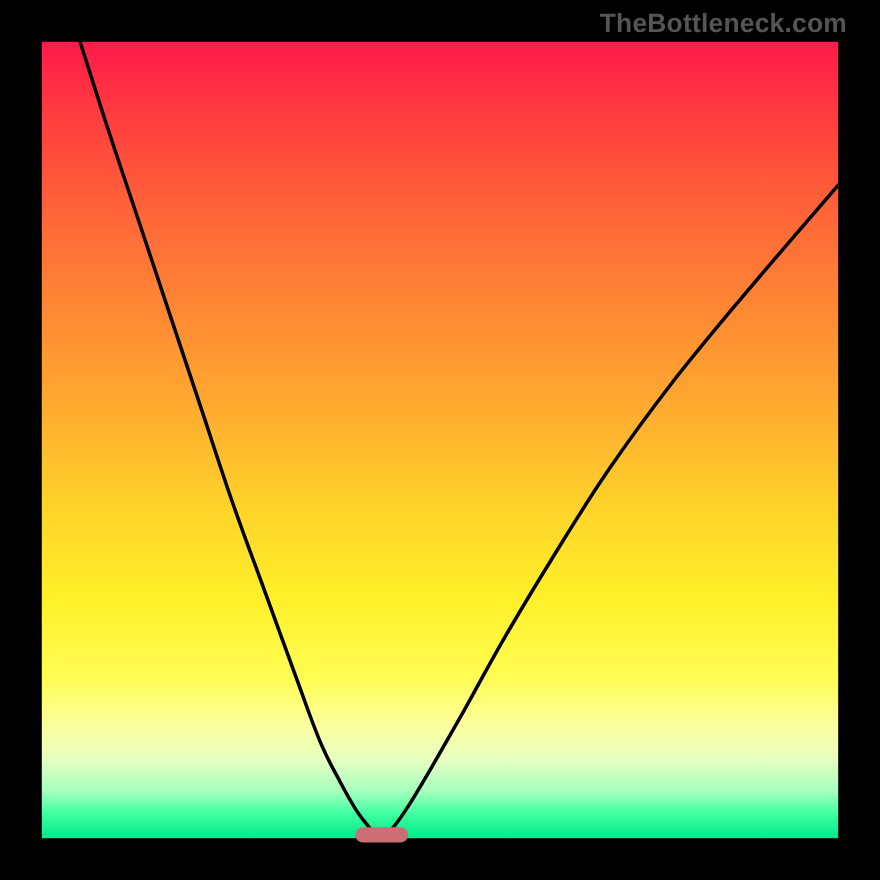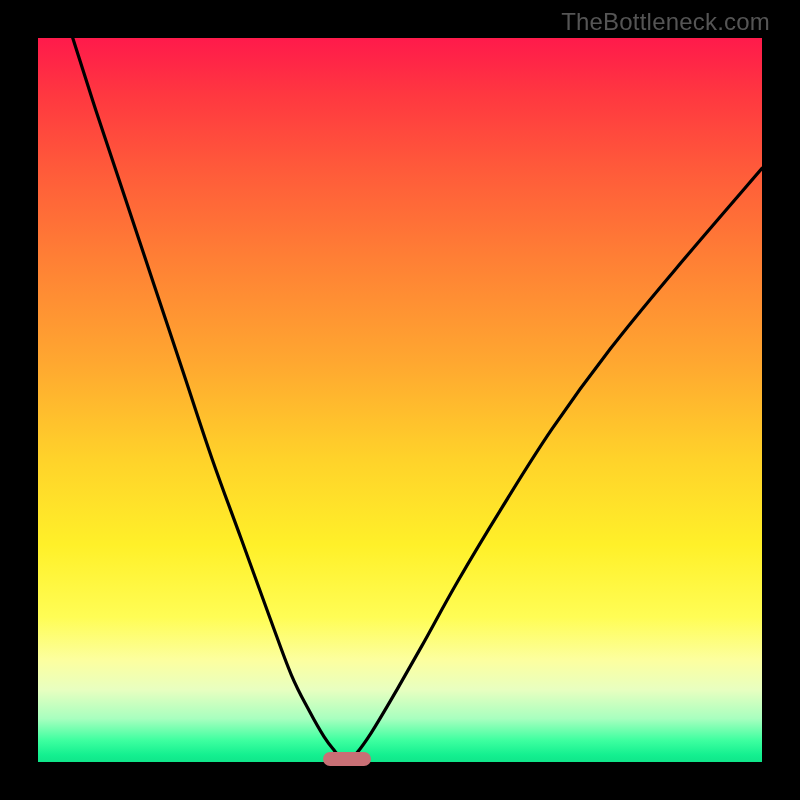--- a/index.html
+++ b/index.html
@@ -42,21 +42,21 @@
       #3effa0 97%,
       #14f090 99%,
       #0fe68a 100%
     );
   }
   .watermark {
     position: absolute;
     top: 8px;
     right: 30px;
     font-size: 24px;
-    font-weight: 400;
+    font-weight: 700;
     color: #555;
     letter-spacing: 0.2px;
     -webkit-font-smoothing: antialiased;
   }
   .pill {
     position: absolute;
     width: 48px;
     height: 14px;
     border-radius: 7px;
     background: #c96f75;

